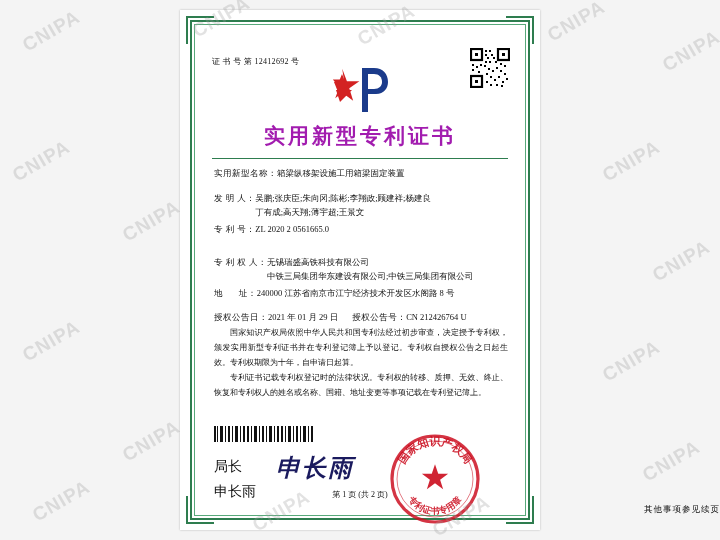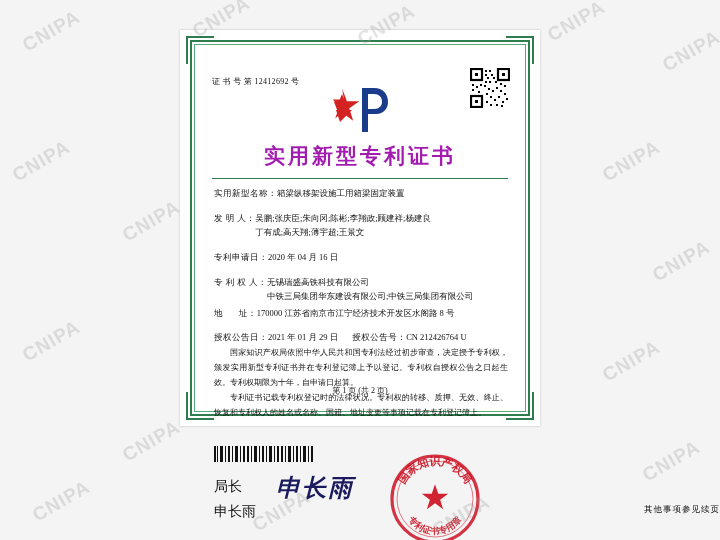--- a/index.html
+++ b/index.html
@@ -22,25 +22,24 @@
     font-size:19px;
     font-family:"Liberation Sans", sans-serif;
     letter-spacing:1px;
     transform:rotate(-30deg);
     white-space:nowrap;
     font-weight:bold;
   }
   .cert{
     position:absolute;
     left:180px;top:10px;
-    width:360px;height:396px;
+    width:360px;height:520px;
     background:#ffffff;
     box-shadow:0 0 2px rgba(0,0,0,.25);
     z-index:2;
-    margin-top:20px;
   }
   
   .frame-outer{
     position:absolute;
     left:10px;top:10px;right:10px;bottom:10px;
     border:2px solid #2e7d4f;
   }
   .frame-inner{
     position:absolute;
     left:14px;top:14px;right:14px;bottom:14px;
@@ -243,36 +242,36 @@
         <span class="val">箱梁纵移架设施工用箱梁固定装置</span>
       </div>
       <div class="gap"></div>
       <div class="row">
         <span class="label">发 明 人：</span>
         <span class="val">
           <div>吴鹏;张庆臣;朱向冈;陈彬;李翔政;顾建祥;杨建良</div>
           <div>丁有成;高天翔;薄宇超;王景文</div>
         </span>
       </div>
+      <div class="row">
+        <span class="label">专 利 号：</span>
+        <span class="val">ZL 2020 2 0561665.0</span>
+      </div>
       <div class="gap"></div>
-      <div class="row">
-        <span class="label">专利申请日：</span>
-        <span class="val">2020 年 04 月 16 日</span>
-      </div>
       <div class="gap"></div>
       <div class="row">
         <span class="label">专 利 权 人：</span>
         <span class="val">
           <div>无锡瑞盛高铁科技有限公司</div>
           <div>中铁三局集团华东建设有限公司;中铁三局集团有限公司</div>
         </span>
       </div>
       <div class="row">
         <span class="label">地      址：</span>
-        <span class="val">170000 江苏省南京市江宁经济技术开发区水阁路 8 号</span>
+        <span class="val">240000 江苏省南京市江宁经济技术开发区水阁路 8 号</span>
       </div>
       <div class="gap"></div>
       <div class="row">
         <span class="label">授权公告日：</span>
         <span class="val" style="flex:0 0 auto;margin-right:14px;">2021 年 01 月 29 日</span>
         <span class="label">授权公告号：</span>
         <span class="val">CN 212426764 U</span>
       </div>
     </div>
 

